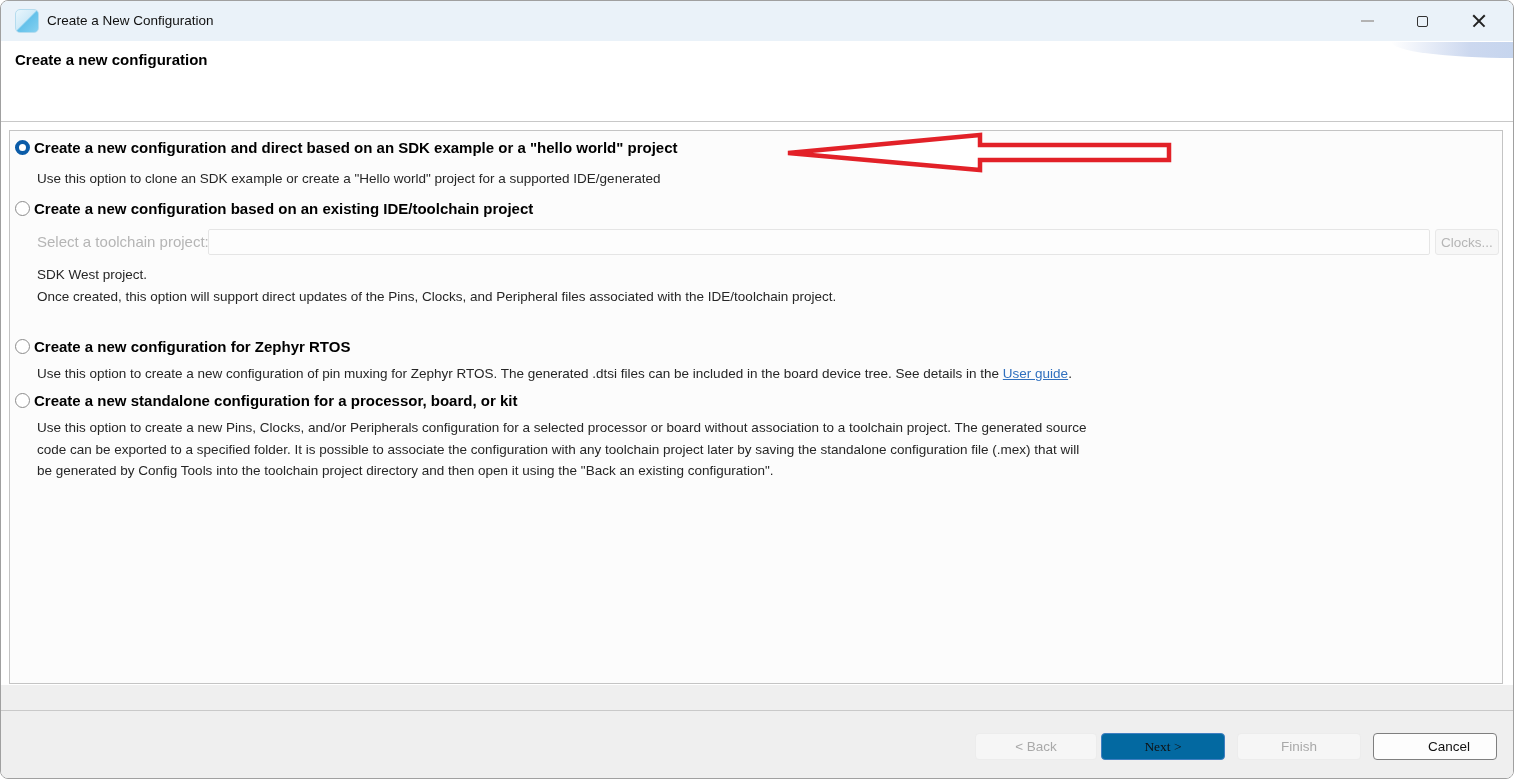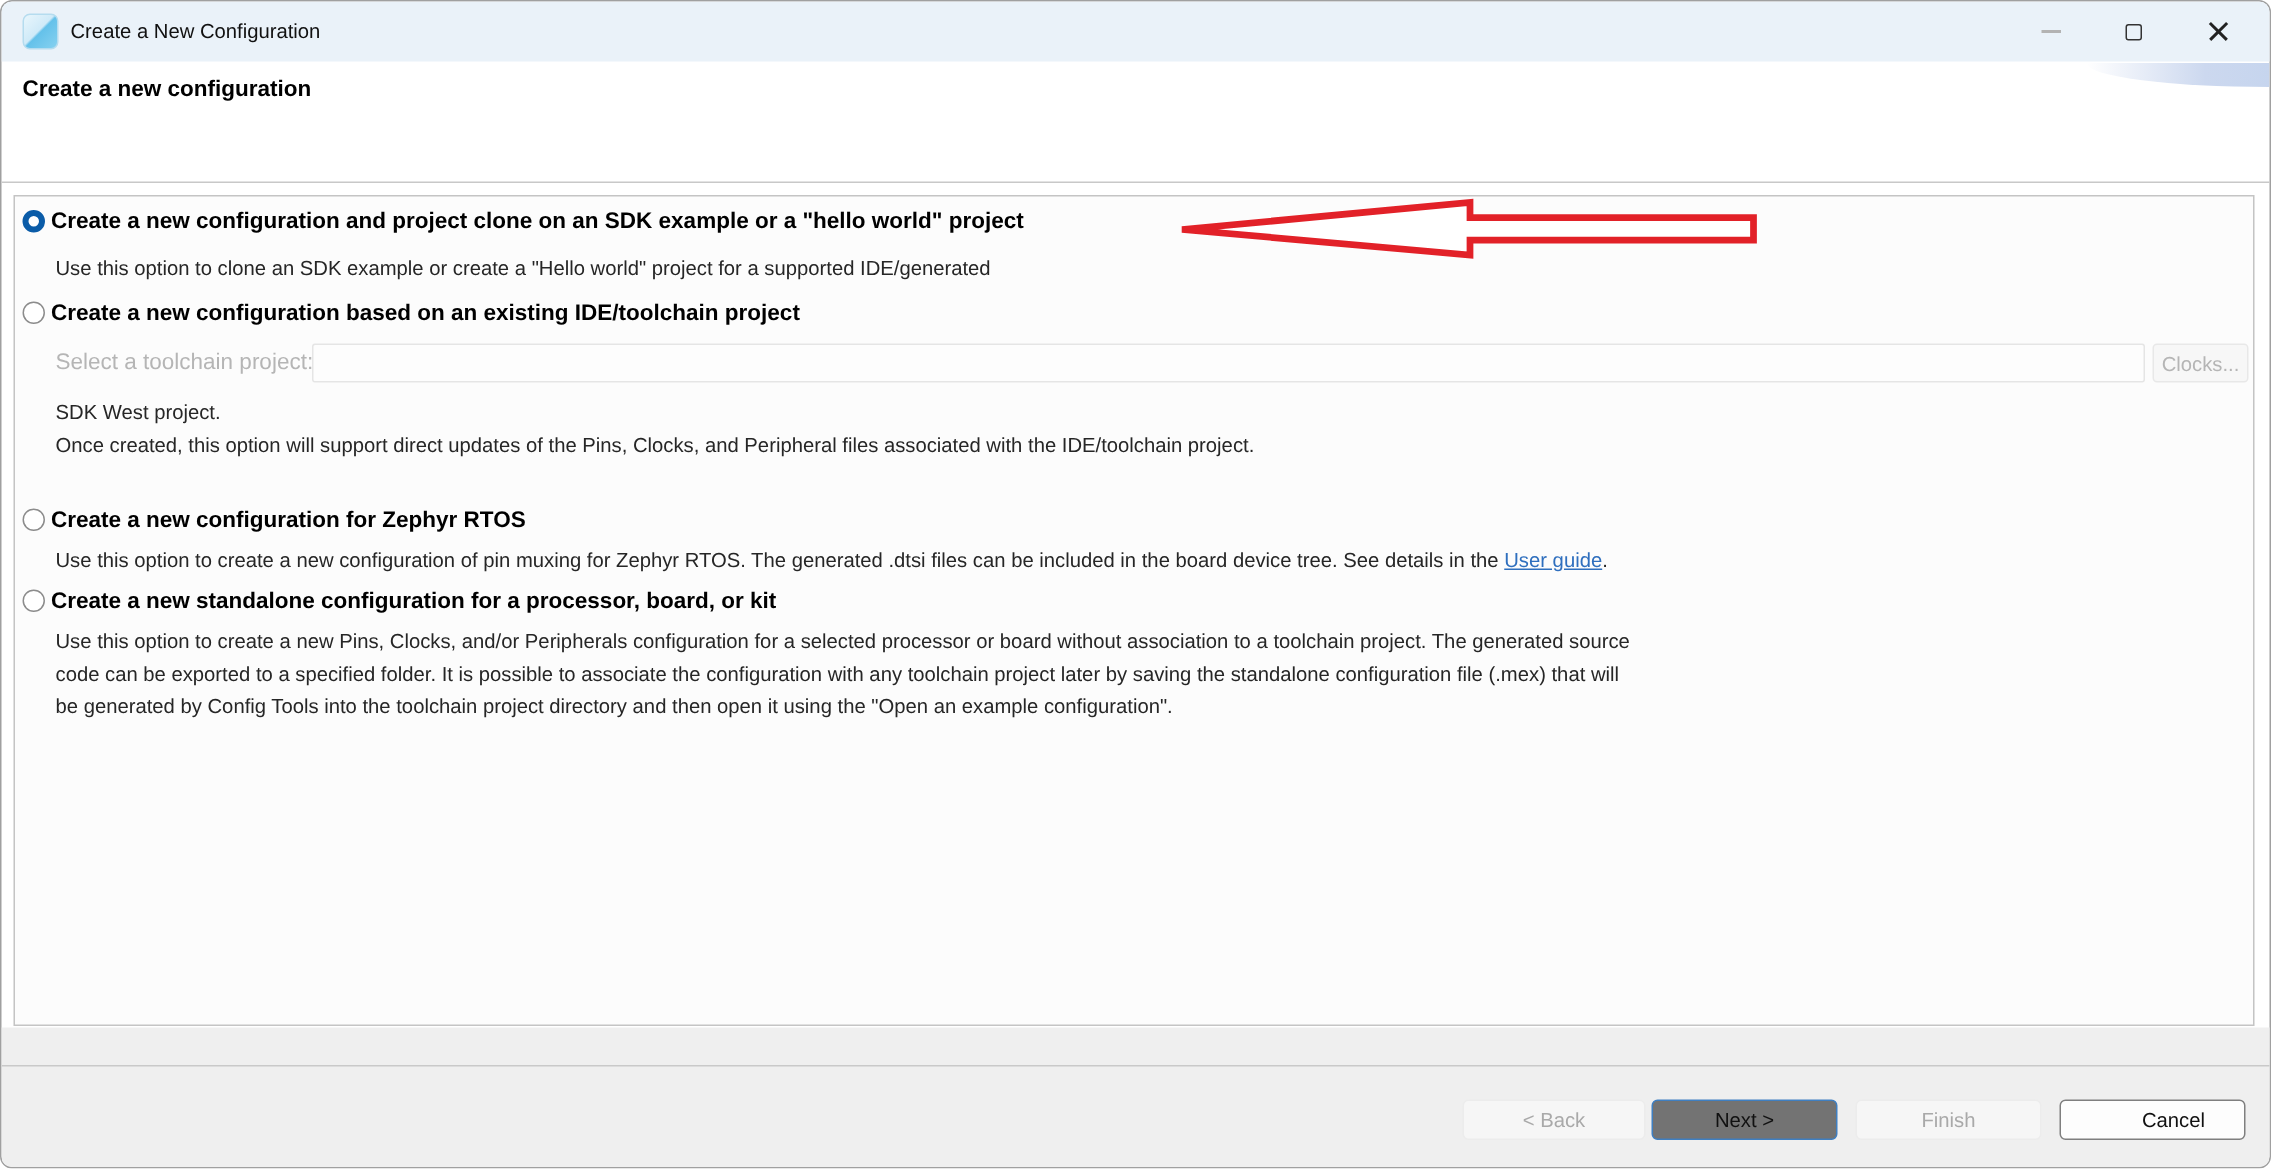--- a/index.html
+++ b/index.html
@@ -41,21 +41,21 @@
     background:#fdfdfd;border-radius:2px;font-size:13.5px;padding:0 6px;color:#555;}
   .btn-browse{left:1434px;top:228px;width:64px;height:26px;border:1px solid #e8e8e8;background:#f7f7f7;
     color:#b5b5b5;font-size:13.5px;border-radius:3px;display:flex;align-items:center;justify-content:center;}
   .link{color:#2f6fbe;text-decoration:underline;cursor:pointer;}
   
   .bottombar{left:0;top:684px;width:1514px;height:95px;background:#efefef;}
   .bottomsep{left:0;top:709px;width:1514px;height:1px;background:#c9c9c9;}
   .btn{top:732px;height:27px;border-radius:4px;font-size:13.5px;display:flex;align-items:center;justify-content:center;
     font-family:"Liberation Sans",sans-serif;}
   .btn-disabled{background:#f6f6f6;border:1px solid #ececec;color:#a9a9a9;}
-  .btn-default{background:#737373;border:1.6px solid #3f7fc1;color:#111;}
+  .btn-default{background:#0369a1;border:1.6px solid #3f7fc1;color:#111;font-family:Liberation Serif, serif;}
   .btn-normal{background:#fdfdfd;border:1px solid #7f7f7f;color:#111;}
 </style>
 </head>
 <body>
 
 <div class="window">
 
   <div class="abs titlebar">
     <div class="abs app-icon"></div>
     <div class="abs win-title">Create a New Configuration</div>
@@ -70,21 +70,21 @@
     </div>
   </div>
 
   <div class="abs page-heading">Create a new configuration</div>
   <div class="abs swoosh"></div>
   <div class="abs hsep"></div>
 
   <div class="abs content-box"></div>
 
   <div class="abs radio sel" style="left:14px;top:139px;"></div>
-  <div class="abs opt-label" style="left:33px;top:137px;">Create a new configuration and project clone on an SDK example or a "hello world" project</div>
+  <div class="abs opt-label" style="left:33px;top:137px;">Create a new configuration and direct based on an SDK example or a "hello world" project</div>
   <div class="abs desc" style="left:36px;top:167px;">Use this option to clone an SDK example or create a "Hello world" project for a supported IDE/generated</div>
 
   <svg class="abs" style="left:779px;top:130px;" width="400" height="44" viewBox="0 0 400 44">
     <polygon points="8,22 200,4 200,14 389,14 389,29 200,29 200,39" fill="#ffffff" stroke="#e22128" stroke-width="4.5" stroke-linejoin="miter"></polygon>
   </svg>
 
   <div class="abs radio unsel" style="left:14px;top:200px;"></div>
   <div class="abs opt-label" style="left:33px;top:198px;">Create a new configuration based on an existing IDE/toolchain project</div>
   <div class="abs dim-label" style="left:36px;top:228px;">Select a toolchain project:</div>
   <input class="abs toolchain-input" type="text" disabled="" value="" style="">
@@ -96,21 +96,21 @@
 
   <div class="abs radio unsel" style="left:14px;top:338px;"></div>
   <div class="abs opt-label" style="left:33px;top:336px;">Create a new configuration for Zephyr RTOS</div>
   <div class="abs desc" style="left:36px;top:362px;"><span>Use this option to create a new configuration of pin muxing for Zephyr RTOS. The generated .dtsi files can be included in the board device tree. See details in the </span><span class="link">User guide</span><span>.</span></div>
 
   <div class="abs radio unsel" style="left:14px;top:392px;"></div>
   <div class="abs opt-label" style="left:33px;top:390px;">Create a new standalone configuration for a processor, board, or kit</div>
   <div class="abs" style="left:36px;top:416px;">
     <div class="desc">Use this option to create a new Pins, Clocks, and/or Peripherals configuration for a selected processor or board without association to a toolchain project. The generated source</div>
     <div class="desc">code can be exported to a specified folder. It is possible to associate the configuration with any toolchain project later by saving the standalone configuration file (.mex) that will</div>
-    <div class="desc">be generated by Config Tools into the toolchain project directory and then open it using the "Open an example configuration".</div>
+    <div class="desc">be generated by Config Tools into the toolchain project directory and then open it using the "Back an existing configuration".</div>
   </div>
 
   <div class="abs bottombar"></div>
   <div class="abs bottomsep"></div>
   <div class="abs btn btn-disabled" style="left:974px;width:122px;">&lt; Back</div>
   <div class="abs btn btn-default" style="left:1100px;width:124px;">Next &gt;</div>
   <div class="abs btn btn-disabled" style="left:1236px;width:124px;">Finish</div>
   <div class="abs btn btn-normal" style="left:1372px;width:124px;padding-left:28px;">Cancel</div>
 
 </div>

